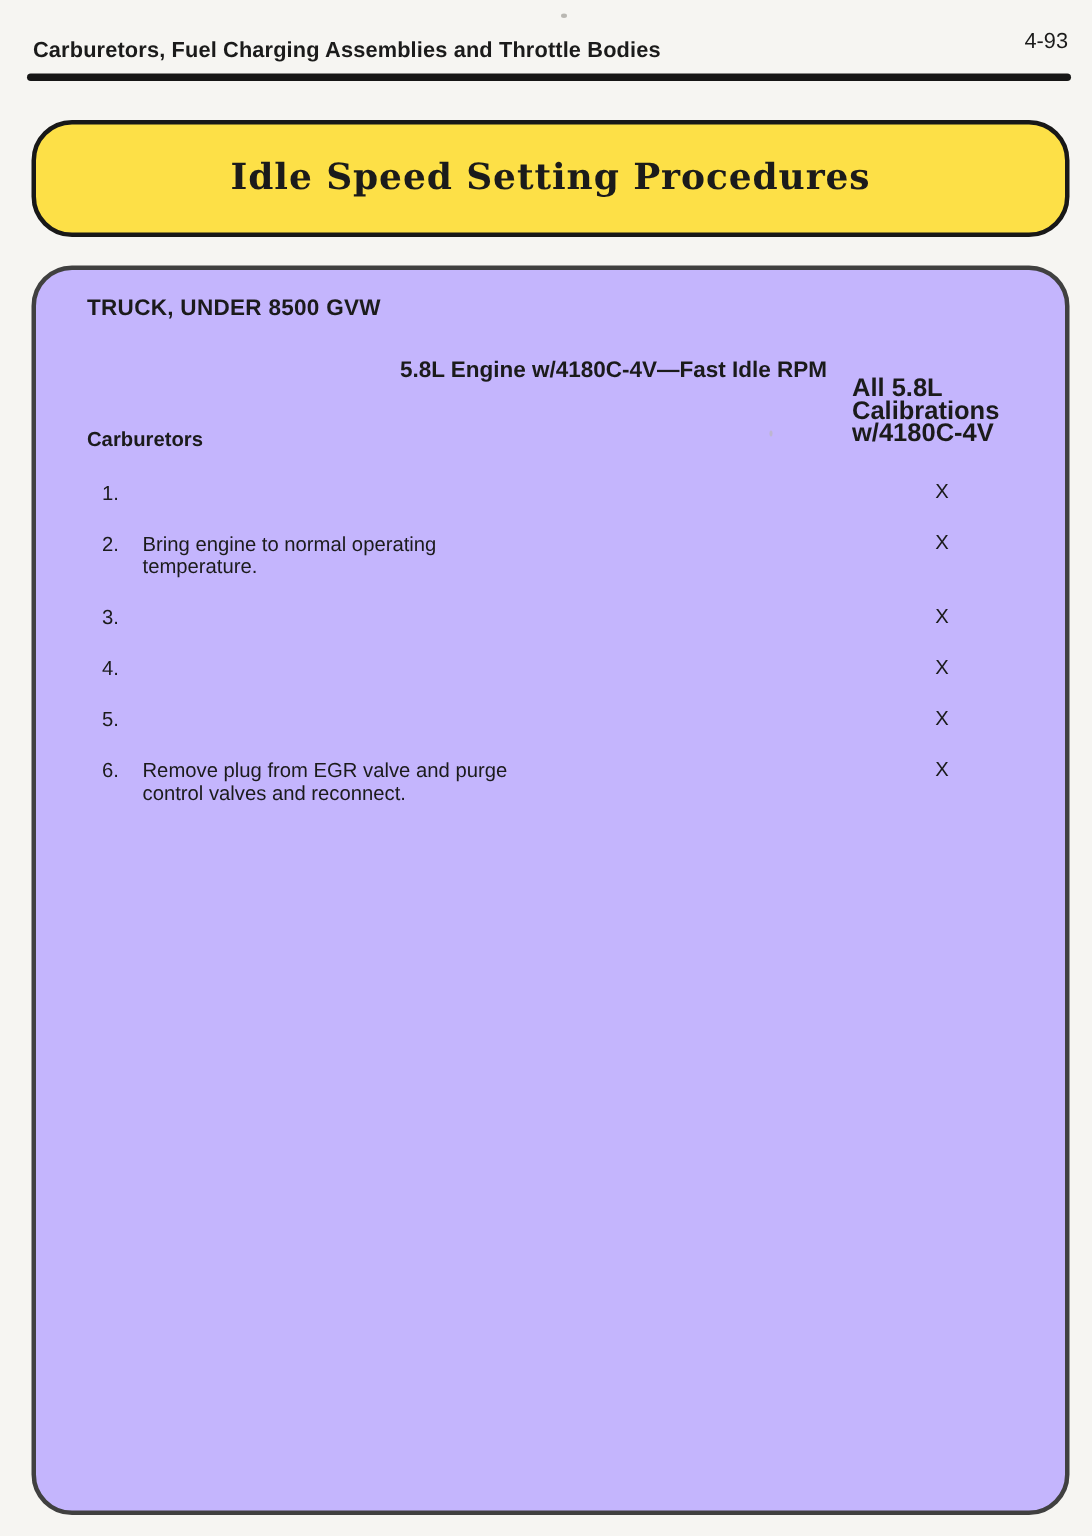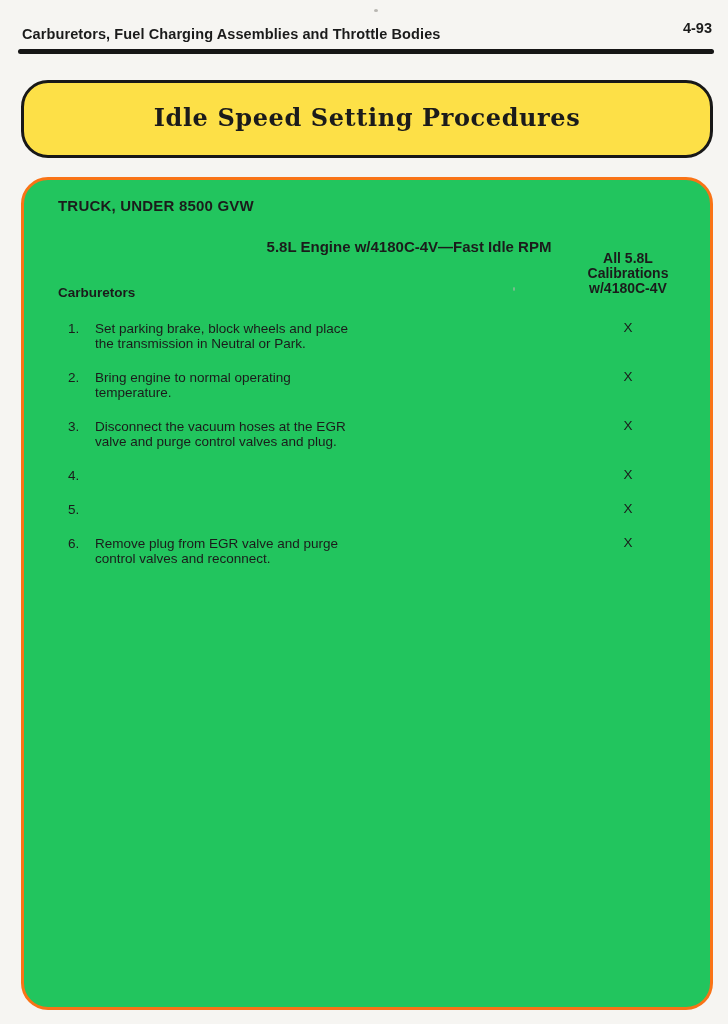--- a/index.html
+++ b/index.html
@@ -16,21 +16,21 @@
   
   .running-header {
     position: absolute;
     left: 22px; right: 16px; top: 26px;
     display: flex; justify-content: space-between; align-items: flex-end;
   }
   .running-header .doc-title {
     font-size: 14.5px; font-weight: bold; letter-spacing: 0.1px;
   }
   .running-header .page-number {
-    font-size: 14.5px; font-weight: bold;
+    font-size: 14.5px; font-weight: normal;
     transform: translateY(-6px);
   }
   .header-rule {
     position: absolute;
     left: 18px; top: 49px; width: 696px; height: 5px;
     background: #161616;
   }
 
   
   .banner-box {
@@ -45,39 +45,38 @@
     font-weight: bold;
     font-size: 24px;
     letter-spacing: 0.6px;
     transform: translateY(-2px);
   }
 
   
   .main-box {
     position: absolute;
     left: 21px; top: 177px; width: 692px; height: 833px;
-    border: 3px solid #f97316;
-    background: #22c55e;
+    border: 3px solid #404040;
+    background: #c4b5fd;
   }
   .section-heading {
     position: absolute;
     left: 34px; top: 17px;
     font-size: 15px; font-weight: bold; letter-spacing: 0.2px;
   }
   .table-title {
     position: absolute;
     left: 0; top: 58px; width: 100%;
     text-align: center;
     font-size: 15px; font-weight: bold; margin-left: 42px;
   }
   .calibration-header {
     position: absolute;
     left: 544px; top: 71px; width: 120px;
-    text-align: center;
-    font-size: 14px; font-weight: bold; line-height: 15px;
+    font-size: 17px; font-weight: bold; line-height: 15px;
     white-space: pre-line;
   }
   .instructions-label {
     position: absolute;
     left: 34px; top: 105px;
     font-size: 13.5px; font-weight: bold;
   }
 
   
   .steps-list {
@@ -125,36 +124,32 @@
     <div class="table-title">5.8L Engine w/4180C-4V—Fast Idle RPM</div>
     <div class="calibration-header">All 5.8L
 Calibrations
 w/4180C-4V</div>
     <div class="instructions-label">Carburetors</div>
 
     <div class="steps-list">
 
       <div class="step-row">
         <span class="step-number">1.</span>
-        <span class="step-text">Set parking brake, block wheels and place
-the transmission in Neutral or Park.</span>
         <span class="step-mark">X</span>
       </div>
 
       <div class="step-row">
         <span class="step-number">2.</span>
         <span class="step-text">Bring engine to normal operating
 temperature.</span>
         <span class="step-mark">X</span>
       </div>
 
       <div class="step-row">
         <span class="step-number">3.</span>
-        <span class="step-text">Disconnect the vacuum hoses at the EGR
-valve and purge control valves and plug.</span>
         <span class="step-mark">X</span>
       </div>
 
       <div class="step-row">
         <span class="step-number">4.</span>
         <span class="step-mark">X</span>
       </div>
 
       <div class="step-row">
         <span class="step-number">5.</span>

